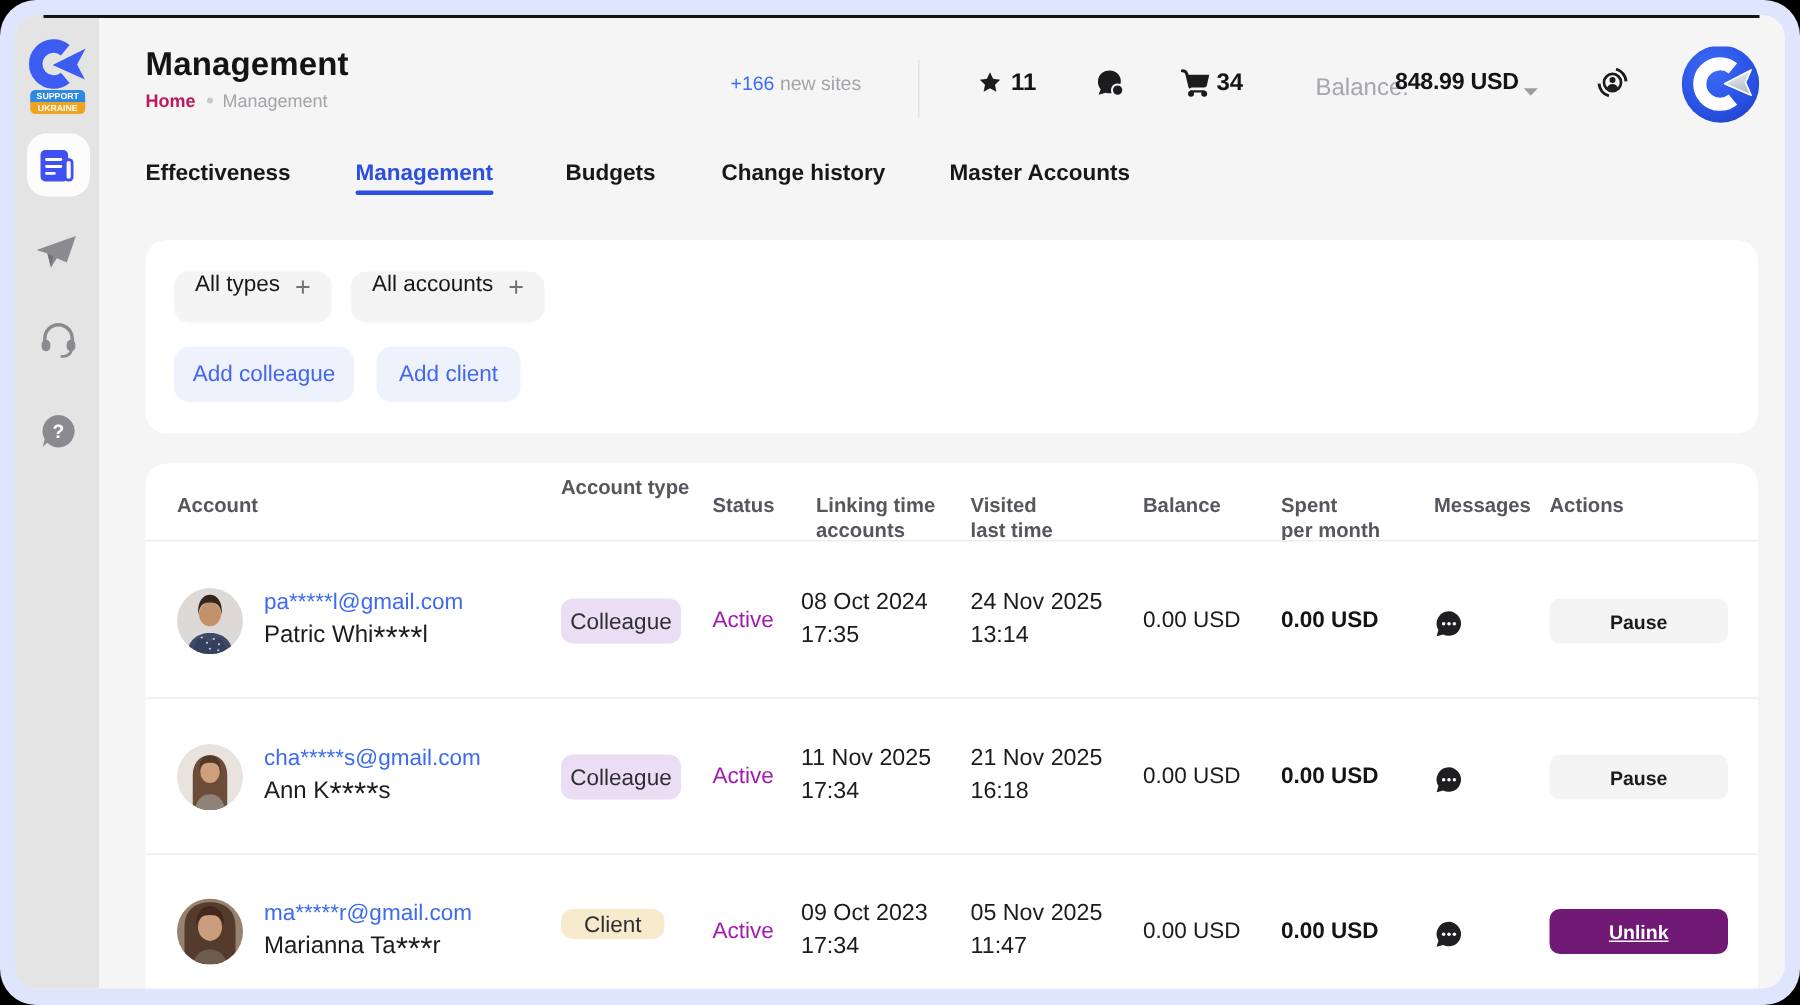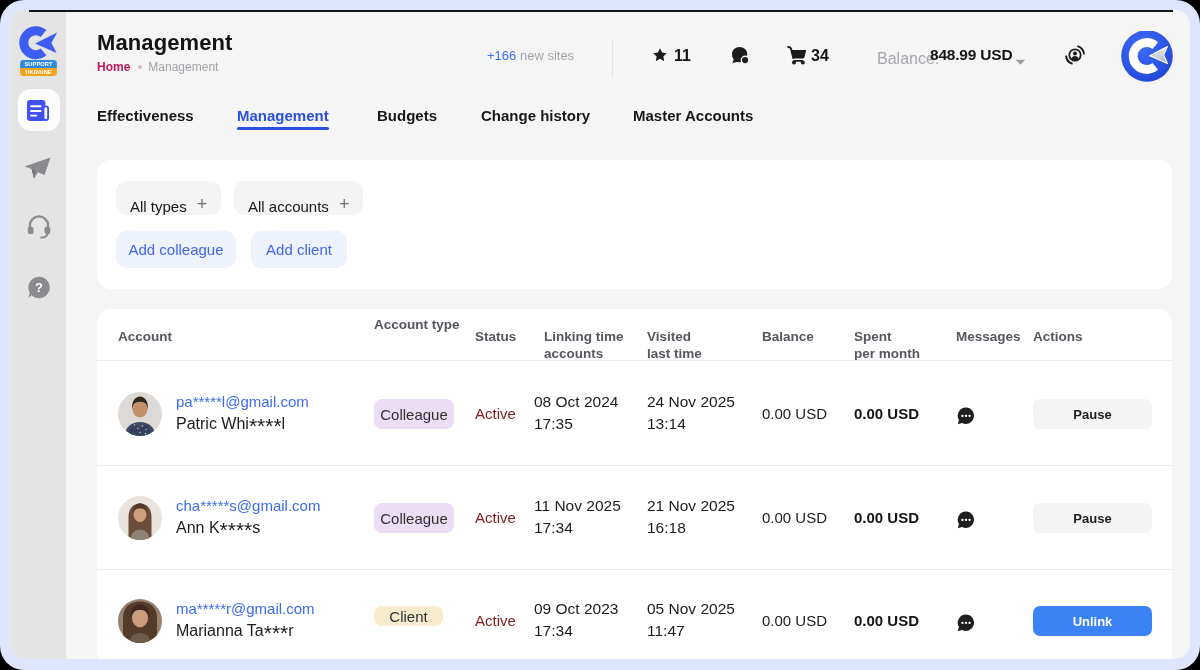--- a/index.html
+++ b/index.html
@@ -15,40 +15,40 @@
 .ttl { font-size:22px; font-weight:800; color:#141414; letter-spacing:0.1px; }
 .crumb { font-size:12px; color:#a3a3a8; }
 .crumb b { color:#be185d; font-weight:700; }
 .tabs { position:absolute; left:87px; top:97px; font-size:15px; font-weight:700; color:#18181b; }
 .tab { position:absolute; top:0; white-space:nowrap; }
 .tab.on { color:#2b50e0; }
 .tab.on::after { content:''; position:absolute; left:0; right:0; bottom:-6px; height:3px;
   border-radius:2px; background:#2b50e0; }
 .card { position:absolute; left:87px; width:1075px; background:#fff; border-radius:14px; }
 .chip { position:absolute; height:34px; background:#f4f4f5; border-radius:10px;
-  font-size:15px; color:#18181b; display:flex; align-items:flex-end; padding:0 14px; }
+  font-size:15px; color:#18181b; display:flex; align-items:flex-start; padding:0 14px; }
 .chip .pl { color:#71717a; margin-left:10px; font-size:18px; font-weight:400; }
 .btnlite { position:absolute; height:37px; background:#edf2fc; border-radius:10px;
   font-size:15px; color:#4565ef; display:flex; align-items:center; justify-content:center; }
 .th { position:absolute; font-size:13.5px; font-weight:700; color:#56565f; line-height:17px; }
 .rowline { position:absolute; left:0; width:100%; height:1px; background:#ededee; }
 .email { font-size:15px; color:#3d6bee; }
 .name { font-size:16px; color:#1c1c1e; margin-top:4px; }
 .stars { font-size:21px; vertical-align:-4px; letter-spacing:0; }
 .badge { position:absolute; border-radius:8px; font-size:15px; color:#2f2f33;
   display:flex; align-items:center; justify-content:center; }
 .badge.colleague { background:#ebddf3; }
 .badge.client { background:#f8ebcd; }
-.active { position:absolute; font-size:15px; color:#7f1d1d; }
+.active { position:absolute; font-size:15px; color:#a21caf; }
 .dt { position:absolute; font-size:15.5px; color:#1c1c1e; line-height:22px; }
 .usd { position:absolute; font-size:15px; color:#1c1c1e; }
 .usdb { position:absolute; font-size:15px; font-weight:700; color:#141416; }
 .abtn { position:absolute; width:119px; height:30px; border-radius:7px; background:#f4f4f5;
   font-size:13px; font-weight:700; color:#1c1c1e; display:flex; align-items:center; justify-content:center; }
-.abtn.blue { background:#3b82f6; color:#fff; }
+.abtn.blue { background:#701a75; color:#fff;text-decoration:underline; }
 .topbar-gray { color:#a3a3a8; }
 </style>
 </head>
 <body>
 <div class="frame">
 <div class="app">
   <div class="topline"></div>
   <div class="sidebar">
 
     <div class="abs" style="left:8px; top:15px;"><svg width="42" height="38" viewBox="0 0 42 38">

